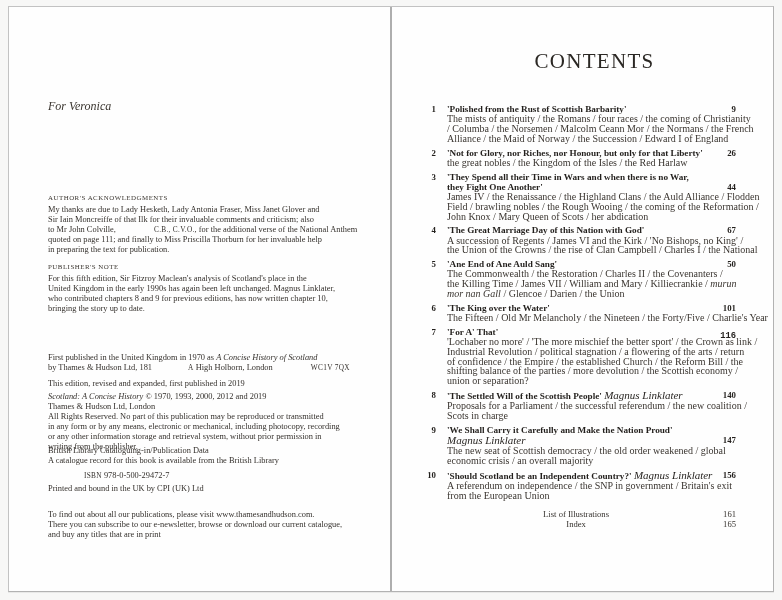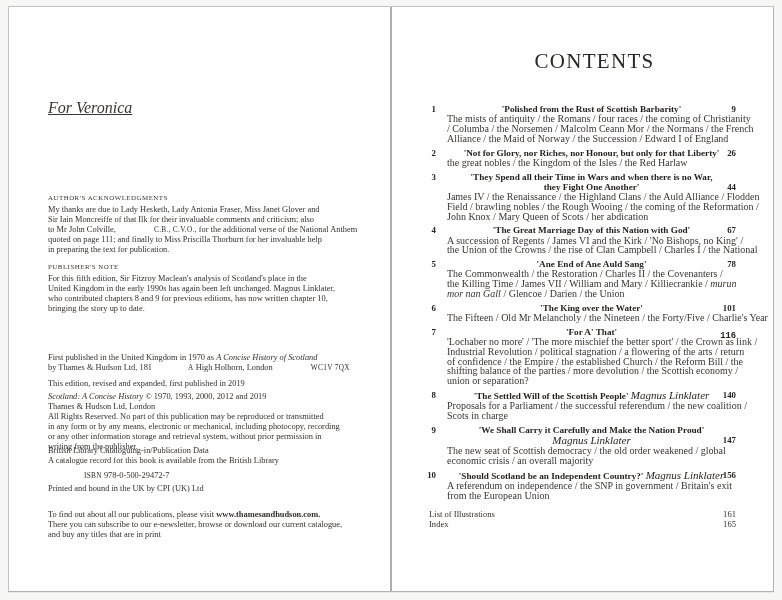--- a/index.html
+++ b/index.html
@@ -19,66 +19,66 @@
     display:flex;
   }
   .page{position:relative;background:#fefefe;}
   .page-left{width:381px;}
   .gutter{width:2px;background:#aeaeae;}
   .page-right{flex:1;}
 
   
   .dedication{
     position:absolute;left:39px;top:92px;
-    font-style:italic;font-size:16px;color:#3a352f;text-decoration:underline;
+    font-style:italic;font-size:12px;color:#3a352f;
   }
   .sc-heading{
     position:absolute;left:39px;
     font-size:6.9px;letter-spacing:0.5px;color:#3a352f;
     font-variant:small-caps;
   }
   .tblock{position:absolute;left:39px;width:324px;}
   .tblock .ln{
     font-size:8.4px;line-height:10px;white-space:nowrap;color:#34302c;
   }
   .it{font-style:italic;}
-  .bd{font-weight:bold;}
+  .bd{font-weight:normal;}
   .rg{font-weight:normal;}
   .sc{font-size:87%;letter-spacing:0.3px;padding-left:36px;}
 
   
   .contents-heading{
     position:absolute;top:42px;left:0;right:0;
     text-align:center;
     font-size:21px;letter-spacing:1.3px;color:#2b2824;
     font-weight:normal;
     padding-left:24px;
   }
   #toc{position:absolute;left:31px;top:97px;width:313px;}
   .toc-item{position:relative;margin-bottom:4px;}
   .toc-num{
     position:absolute;left:0;top:0;width:13px;text-align:right;
     font-weight:bold;font-size:8.8px;line-height:10.2px;color:#221f1c;
   }
   .toc-titles,.toc-topics{margin-left:24px;}
   .toc-title-line{
     font-weight:bold;font-size:9.2px;line-height:10.2px;
-    white-space:nowrap;color:#221f1c;text-align:center;
+    white-space:nowrap;color:#221f1c;
   }
   .toc-title-line .rg{font-size:11px;}
   .toc-topic-line{
     font-size:10px;line-height:9.8px;white-space:nowrap;color:#3a3530;
   }
   .toc-page{
     position:absolute;right:0;top:0;
     font-weight:bold;font-size:8.8px;line-height:10.2px;color:#221f1c;
   }
   .toc-end{margin-top:8px;margin-left:6px;}
   .end-row{display:flex;font-size:8.6px;line-height:10.6px;color:#34302c;}
-  .end-label{flex:1;}
+  .end-label{flex:1;text-align:center;}
 </style>
 </head>
 <body>
 
 <div class="spread">
 
   <div class="page page-left">
     <div class="dedication">For Veronica</div>
 
     <div class="sc-heading" style="top:187px">AUTHOR'S ACKNOWLEDGMENTS</div>
@@ -190,21 +190,21 @@
   <div class="toc-item">
     <div class="toc-num">5</div>
     <div class="toc-titles">
             <div class="toc-title-line"><span>'Ane End of Ane Auld Sang'</span></div>
           </div>
     <div class="toc-topics">
             <div class="toc-topic-line">The Commonwealth / the Restoration / Charles II / the Covenanters /</div>
             <div class="toc-topic-line"><span>the Killing Time / James VII / William and Mary / Killiecrankie / </span><span class="it">murun</span></div>
             <div class="toc-topic-line"><span class="it">mor nan Gall</span><span> / Glencoe / Darien / the Union</span></div>
           </div>
-    <div class="toc-page" style="top: 0px;">78</div>
+    <div class="toc-page" style="top: 0px;">50</div>
   </div>
 
   <div class="toc-item">
     <div class="toc-num">6</div>
     <div class="toc-titles">
             <div class="toc-title-line"><span>'The King over the Water'</span></div>
           </div>
     <div class="toc-topics">
             <div class="toc-topic-line">The Fifteen / Old Mr Melancholy / the Nineteen / the Forty/Five / Charlie's Year</div>
           </div>

